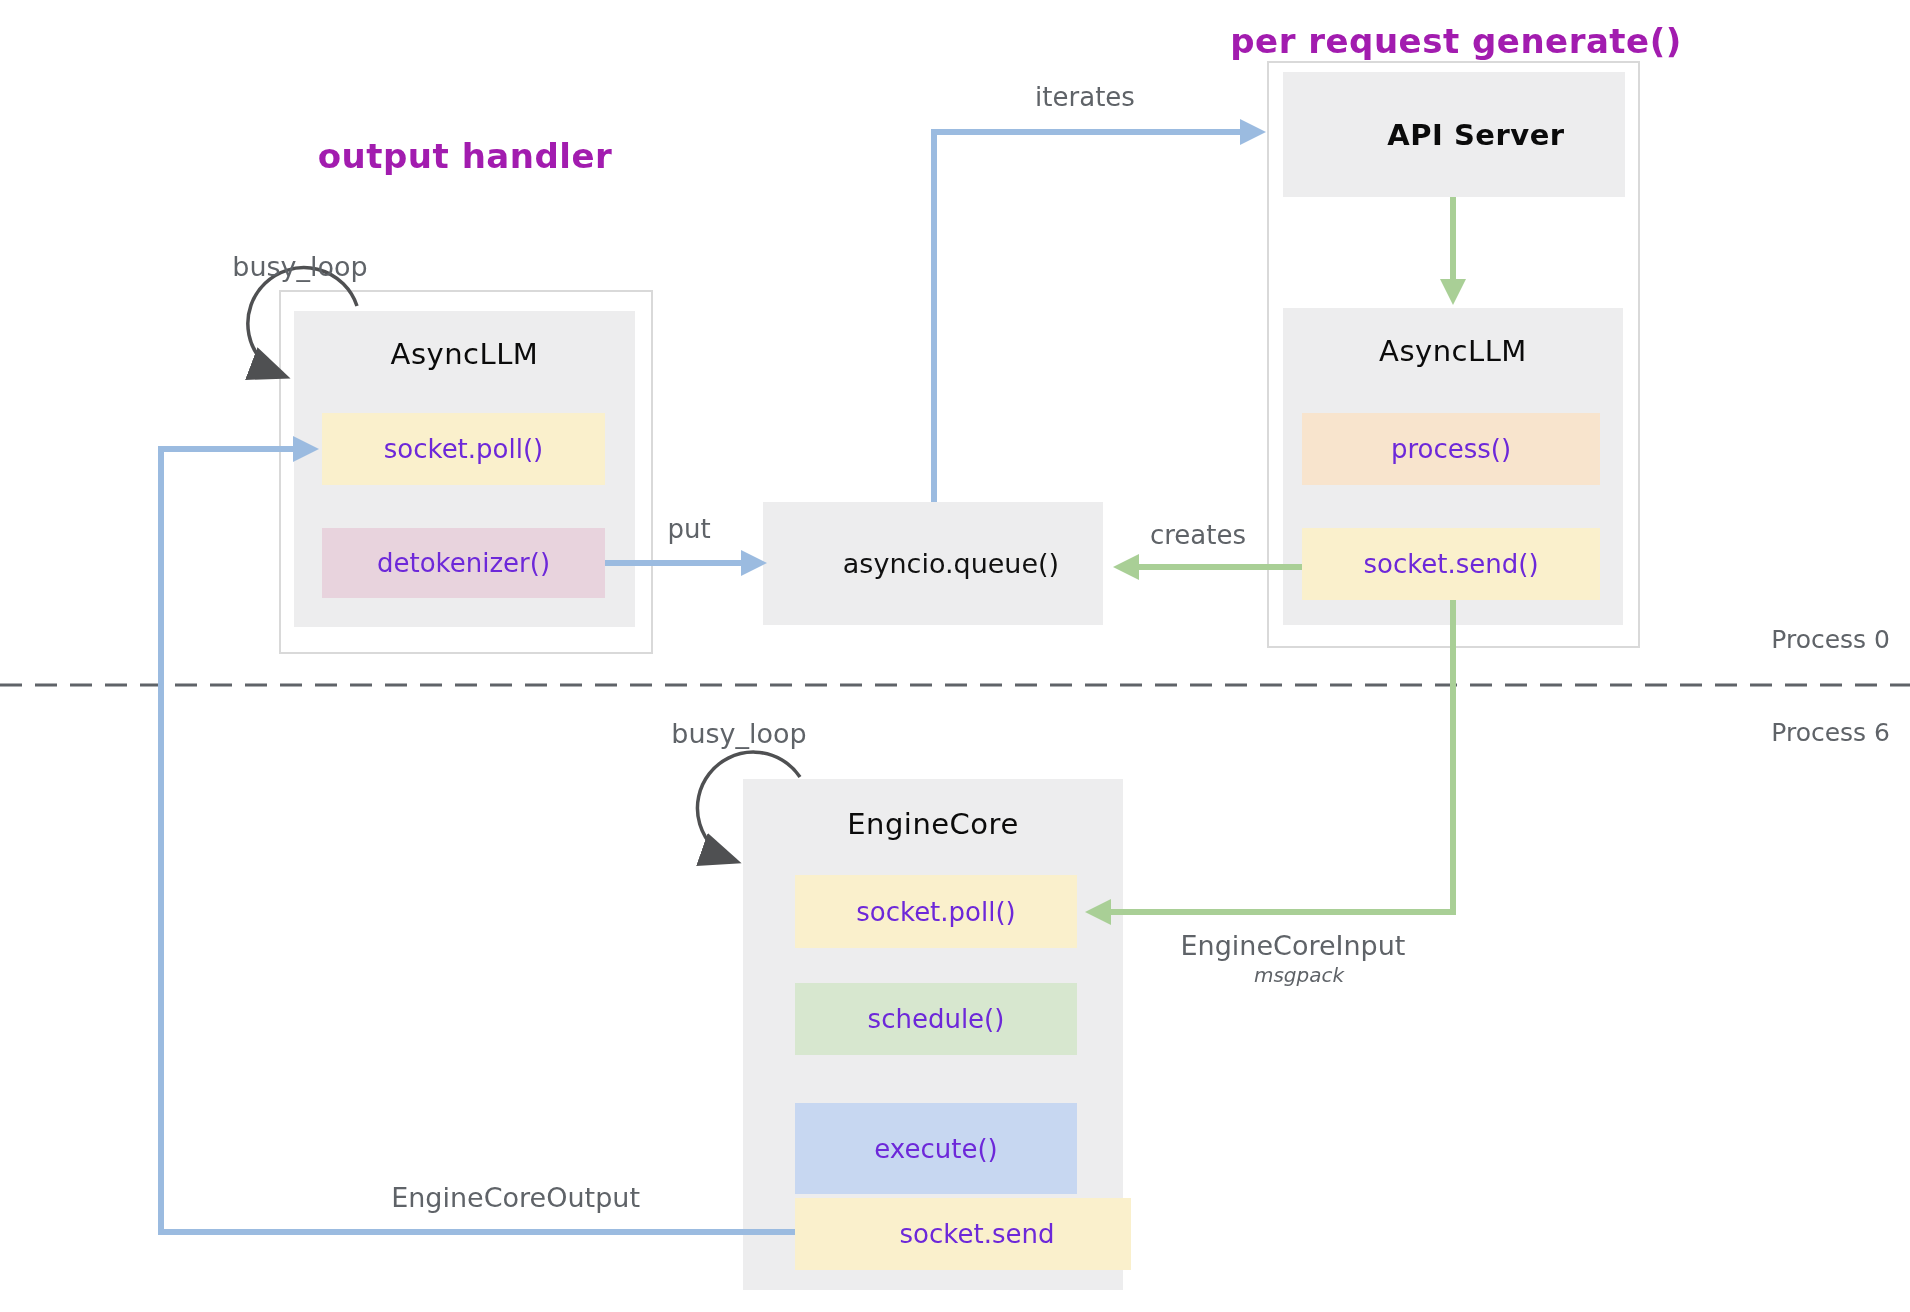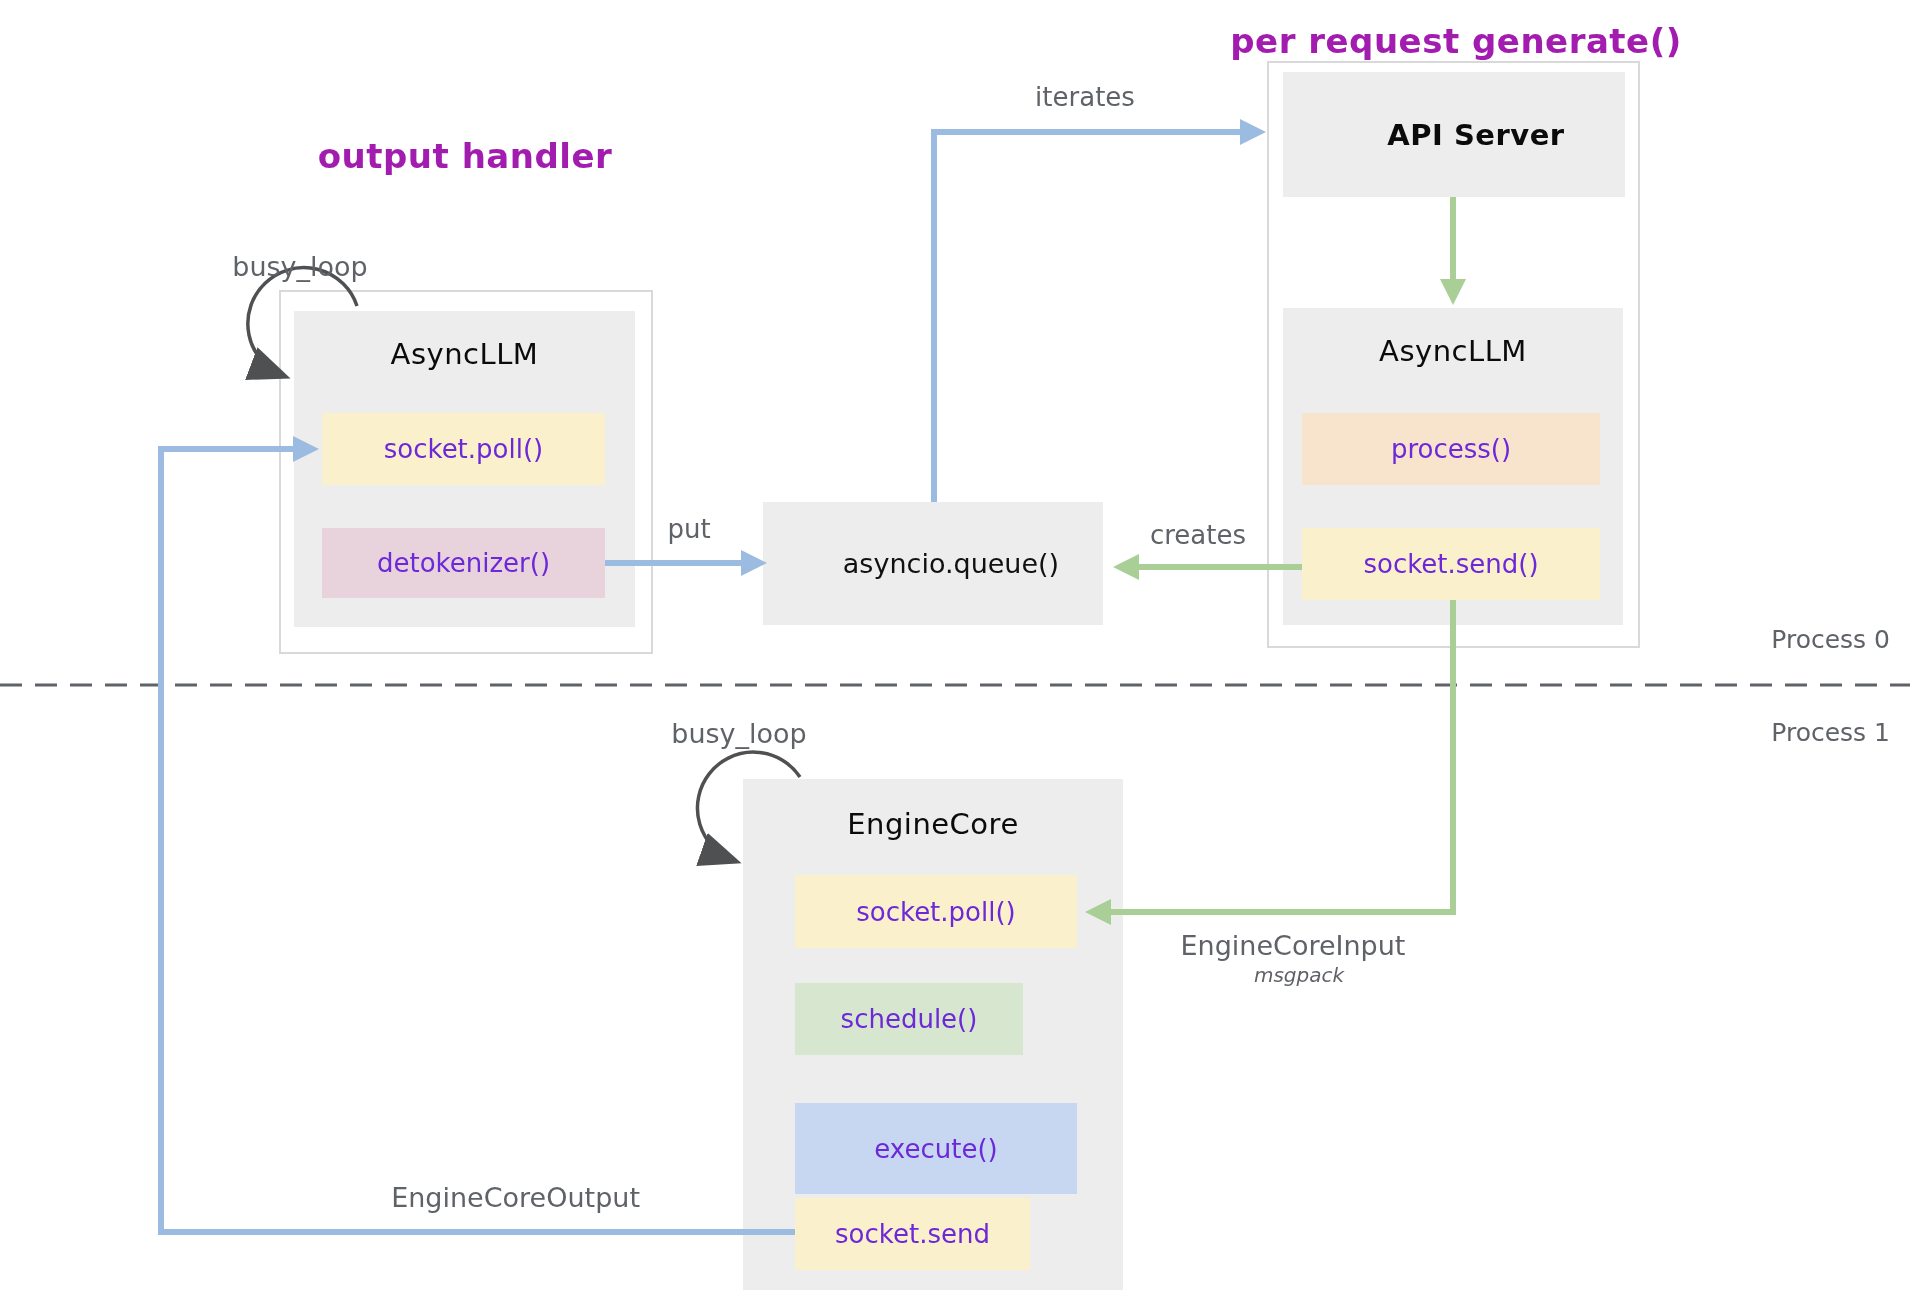--- a/index.html
+++ b/index.html
@@ -74,23 +74,23 @@
   </div>
   <div class="method m-orange" style="left:1302px;top:413px;width:298px;height:72px;">process()</div>
   <div class="method m-yellow" style="left:1302px;top:528px;width:298px;height:72px;">socket.send()</div>
 
   <div class="abs queue-box" style="left:763px;top:502px;width:340px;height:123px;">asyncio.queue()</div>
 
   <div class="abs panel" style="left:743px;top:779px;width:380px;height:511px;">
     <div class="panel-title" style="top:28px;">EngineCore</div>
   </div>
   <div class="method m-yellow" style="left:795px;top:875px;width:282px;height:73px;">socket.poll()</div>
-  <div class="method m-green" style="left:795px;top:983px;width:228px;height:72px;">schedule()</div>
+  <div class="method m-green" style="left:795px;top:983px;width:282px;height:72px;">schedule()</div>
   <div class="method m-blue" style="left:795px;top:1091px;width:282px;height:91px;margin-top:12px;">execute()</div>
-  <div class="method m-yellow" style="left:795px;top:1198px;width:235px;height:72px;">socket.send</div>
+  <div class="method m-yellow" style="left:795px;top:1198px;width:308px;height:72px;padding-left:28px;">socket.send</div>
 
   <svg class="arrows" width="1910" height="1312" viewBox="0 0 1910 1312">
     <defs>
       <marker id="arrowDark" markerWidth="13" markerHeight="11" refX="10" refY="5" orient="auto">
         <path d="M0,0 L12,5 L0,10 Z" style="fill:var(--ink-dark);"></path>
       </marker>
     </defs>
 
     <line x1="0" y1="685" x2="1910" y2="685" style="stroke:var(--ink-gray);stroke-width:3;" stroke-dasharray="22 13"></line>
 
@@ -130,18 +130,18 @@
 
   <div class="section-title" style="left:265px;top:136px;width:400px;">output handler</div>
   <div class="section-title" style="left:1206px;top:21px;width:500px;">per request generate()</div>
 
   <div class="note" style="left:200px;top:251px;width:200px;font-size:27px;">busy_loop</div>
   <div class="note" style="left:639px;top:718px;width:200px;font-size:27px;">busy_loop</div>
   <div class="note" style="left:985px;top:82px;width:200px;">iterates</div>
   <div class="note" style="left:639px;top:514px;width:100px;">put</div>
   <div class="note" style="left:1098px;top:520px;width:200px;">creates</div>
   <div class="note note-right" style="left:1650px;top:625px;width:240px;">Process 0</div>
-  <div class="note note-right" style="left:1650px;top:718px;width:240px;">Process 1</div>
+  <div class="note note-right" style="left:1650px;top:718px;width:240px;">Process 6</div>
   <div class="note" style="left:1123px;top:930px;width:340px;font-size:27px;">EngineCoreInput</div>
   <div class="note note-italic" style="left:1199px;top:963px;width:200px;">msgpack</div>
   <div class="note" style="left:300px;top:1182px;width:340px;font-size:27px;text-align:right;">EngineCoreOutput</div>
 
 </div>
 
 </body></html>

